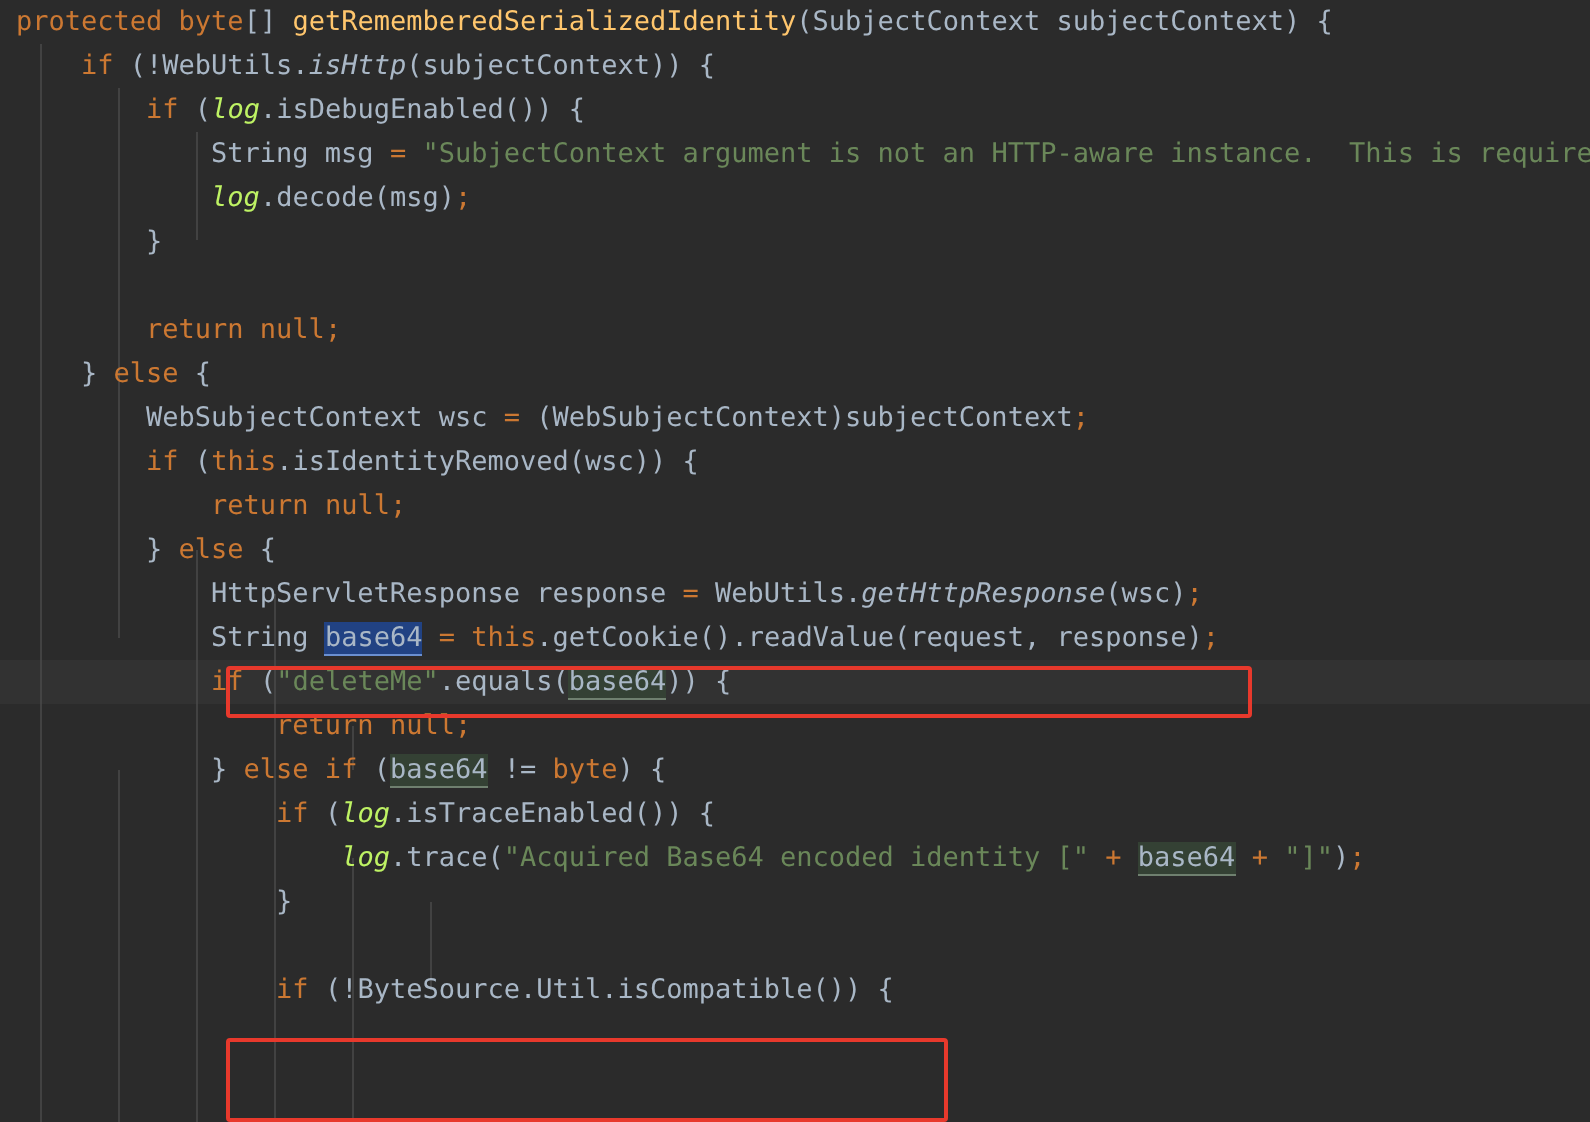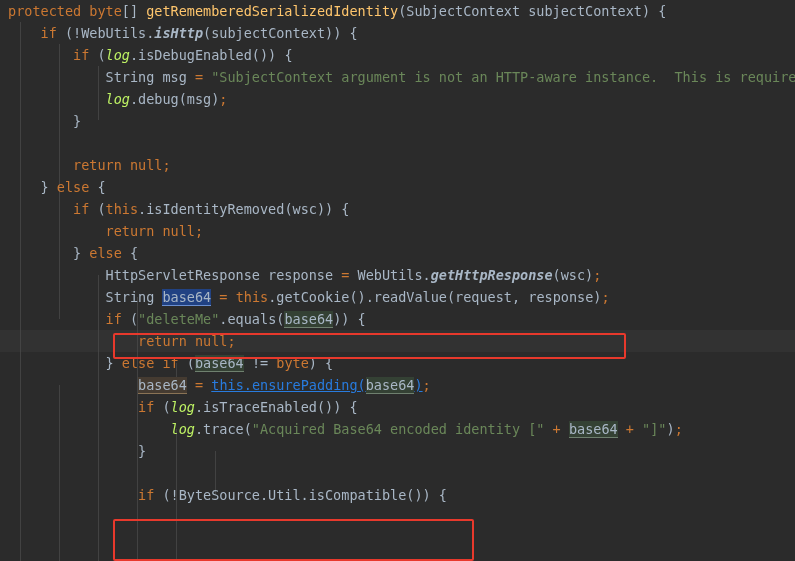--- a/index.html
+++ b/index.html
@@ -55,21 +55,21 @@
     color: #a9b7c6;
     padding-left: 8px;
     letter-spacing: 0px;
   }
 
   
   .kw   { color: #cc7832; }            
   .pl   { color: #a9b7c6; }            
   .str  { color: #6a8759; }            
   .fld  { color: #bef264; font-style: italic; }  
-  .stat { font-style: italic; font-weight: bold; }            
+  .stat { font-style: italic; }            
   .sem  { color: #cc7832; }            
   .fn   { color: #ffc66d; }            
 
   
   .link {
     color: #287bde;
     text-decoration: underline;
   }
 
   
@@ -112,34 +112,34 @@
       <div class="guide" style="left: 137px; top: 297px; height: 264px; background: rgb(75, 75, 75);"></div>
       <div class="guide" style="left: 176px; top: 363px; height: 22px; background: rgb(75, 75, 75);"></div>
       <div class="guide" style="left: 176px; top: 429px; height: 132px; background: rgb(75, 75, 75);"></div>
       <div class="guide" style="left: 215px; top: 451px; height: 44px; background: rgb(75, 75, 75);"></div>
     </div>
   <div class="code" id="code-layer">
       <div class="line"><span class="kw">protected</span><span class="pl"> </span><span class="kw">byte</span><span class="pl">[] </span><span class="fn">getRememberedSerializedIdentity</span><span class="pl">(SubjectContext subjectContext) {</span></div>
       <div class="line"><span class="pl">    </span><span class="kw">if</span><span class="pl"> (!WebUtils.</span><span class="stat">isHttp</span><span class="pl">(subjectContext)) {</span></div>
       <div class="line"><span class="pl">        </span><span class="kw">if</span><span class="pl"> (</span><span class="fld">log</span><span class="pl">.isDebugEnabled()) {</span></div>
       <div class="line"><span class="pl">            String msg </span><span class="sem">=</span><span class="pl"> </span><span class="str">"SubjectContext argument is not an HTTP-aware instance.  This is required</span></div>
-      <div class="line"><span class="pl">            </span><span class="fld">log</span><span class="pl">.debug(msg)</span><span class="sem">;</span></div>
+      <div class="line"><span class="pl">            </span><span class="fld">log</span><span class="pl">.decode(msg)</span><span class="sem">;</span></div>
       <div class="line"><span class="pl">        }</span></div>
       <div class="line">&nbsp;</div>
       <div class="line"><span class="pl">        </span><span class="kw">return null</span><span class="sem">;</span></div>
       <div class="line"><span class="pl">    } </span><span class="kw">else</span><span class="pl"> {</span></div>
+      <div class="line"><span class="pl">        WebSubjectContext wsc </span><span class="sem">=</span><span class="pl"> (WebSubjectContext)subjectContext</span><span class="sem">;</span></div>
       <div class="line"><span class="pl">        </span><span class="kw">if</span><span class="pl"> (</span><span class="kw">this</span><span class="pl">.isIdentityRemoved(wsc)) {</span></div>
       <div class="line"><span class="pl">            </span><span class="kw">return null</span><span class="sem">;</span></div>
       <div class="line"><span class="pl">        } </span><span class="kw">else</span><span class="pl"> {</span></div>
       <div class="line"><span class="pl">            HttpServletResponse response </span><span class="sem">=</span><span class="pl"> WebUtils.</span><span class="stat">getHttpResponse</span><span class="pl">(wsc)</span><span class="sem">;</span></div>
       <div class="line"><span class="pl">            String </span><span class="occ-sel">base64</span><span class="pl"> </span><span class="sem">=</span><span class="pl"> </span><span class="kw">this</span><span class="pl">.getCookie().readValue(request, </span><span class="pl">response)</span><span class="sem">;</span></div>
       <div class="line"><span class="pl">            </span><span class="kw">if</span><span class="pl"> (</span><span class="str">"deleteMe"</span><span class="pl">.equals(</span><span class="occ-read">base64</span><span class="pl">)) {</span></div>
       <div class="line"><span class="pl">                </span><span class="kw">return null</span><span class="sem">;</span></div>
       <div class="line"><span class="pl">            } </span><span class="kw">else if</span><span class="pl"> (</span><span class="occ-read">base64</span><span class="pl"> != </span><span class="kw">byte</span><span class="pl">) {</span></div>
-      <div class="line"><span class="pl">                </span><span class="occ-write">base64</span><span class="pl"> </span><span class="sem">=</span><span class="pl"> </span><span class="link">this.ensurePadding(</span><span class="occ-read">base64</span><span class="link">)</span><span class="sem">;</span></div>
       <div class="line"><span class="pl">                </span><span class="kw">if</span><span class="pl"> (</span><span class="fld">log</span><span class="pl">.isTraceEnabled()) {</span></div>
       <div class="line"><span class="pl">                    </span><span class="fld">log</span><span class="pl">.trace(</span><span class="str">"Acquired Base64 encoded identity ["</span><span class="pl"> </span><span class="sem">+</span><span class="pl"> </span><span class="occ-read">base64</span><span class="pl"> </span><span class="sem">+</span><span class="pl"> </span><span class="str">"]"</span><span class="pl">)</span><span class="sem">;</span></div>
       <div class="line"><span class="pl">                }</span></div>
       <div class="line">&nbsp;</div>
       <div class="line"><span class="pl">                </span><span class="kw">if</span><span class="pl"> (!ByteSource.Util.isCompatible()) {</span></div>
     </div>
   <div id="annot-layer">
       <div class="annot" style="left: 113px; top: 333px; width: 513px; height: 26px; border-color: rgb(232, 57, 44);"></div>
       <div class="annot" style="left: 113px; top: 519px; width: 361px; height: 42px; border-color: rgb(232, 57, 44);"></div>
     </div>

